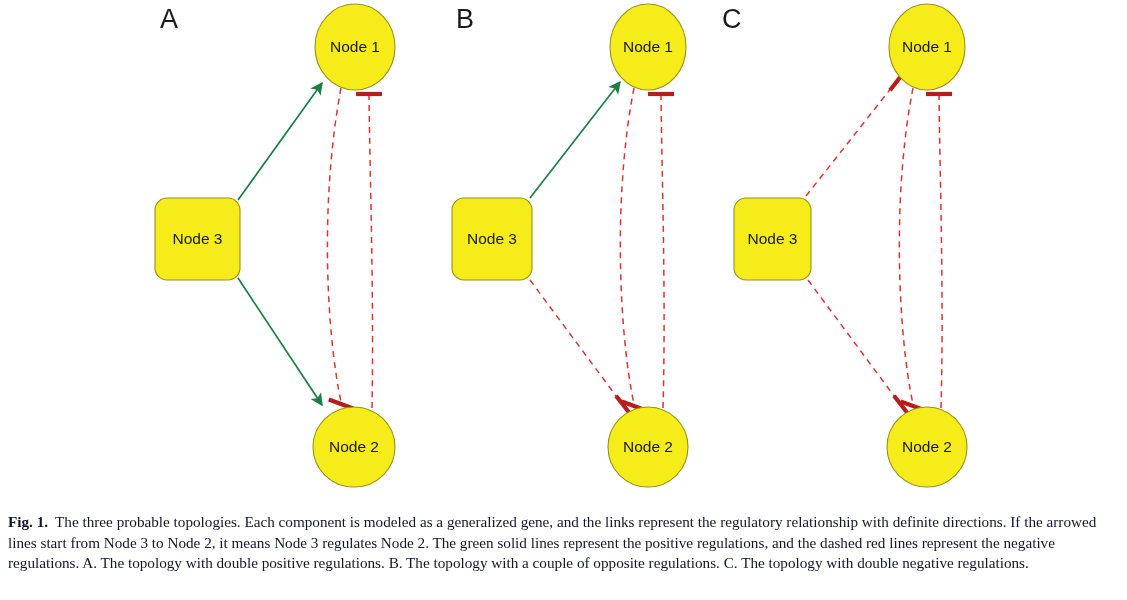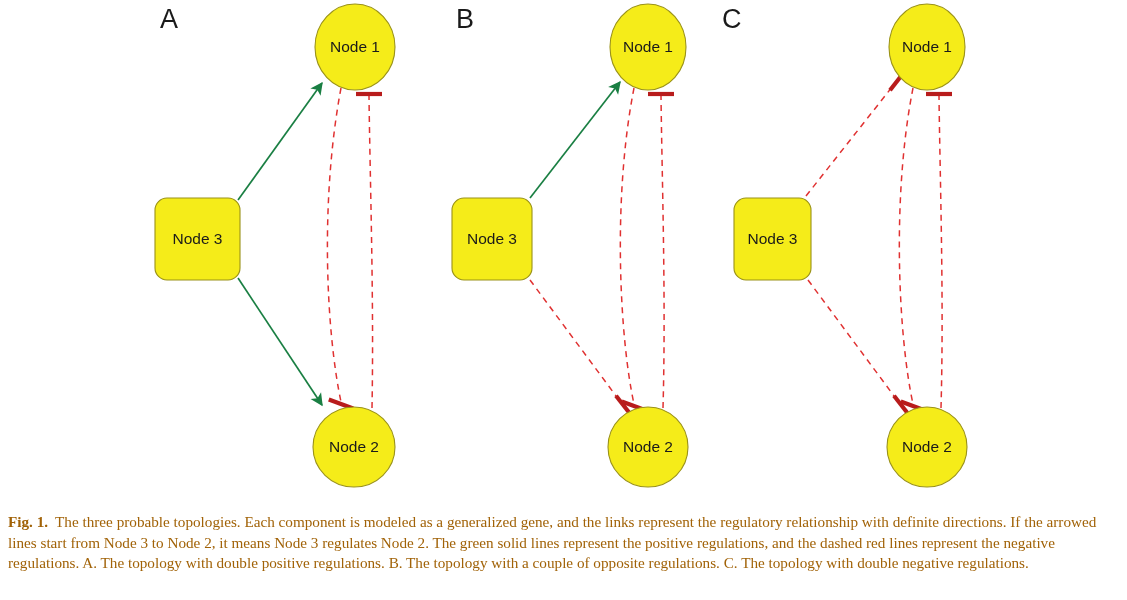--- a/index.html
+++ b/index.html
@@ -44,21 +44,21 @@
     stroke-width: 1.1;
   }
   #caption {
     position: absolute;
     left: 8px;
     top: 512px;
     width: 1112px;
     font-family: "Liberation Serif", serif;
     font-size: 15.2px;
     line-height: 20.5px;
-    color: #a16207;
+    color: #0f172a;
     text-align: left;
   }
   #caption .fig-label {
     font-weight: bold;
   }
   #caption .cap-gap {
     display: inline-block;
     width: 7px;
   }
 </style>

